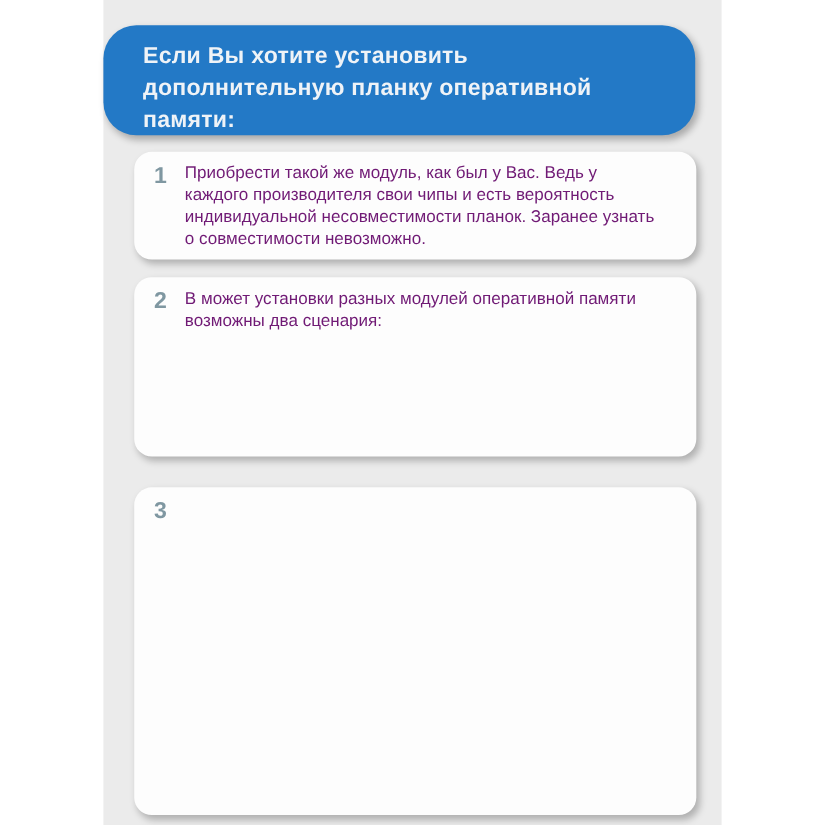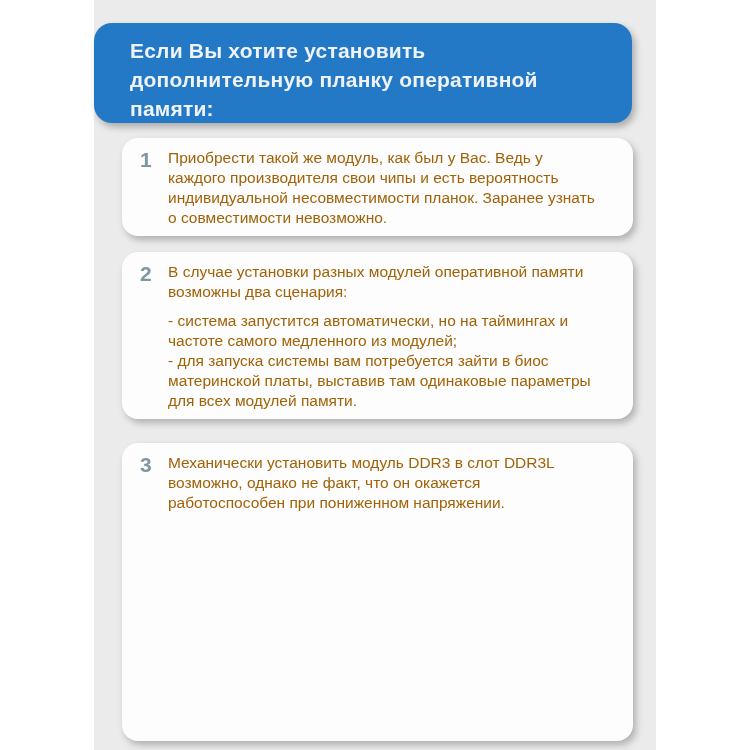--- a/index.html
+++ b/index.html
@@ -26,21 +26,21 @@
     height: 750px;
     background: #EBEBEB;
   }
   .header-card {
     position: absolute;
     left: 0;
     top: 23px;
     width: 538px;
     height: 100px;
     background: #2379C6;
-    border-radius: 18px;
+    border-radius: 30px;
     box-shadow: 3px 4px 7px rgba(0,0,0,0.28);
     box-sizing: border-box;
     padding: 13px 24px 0 36px;
   }
   .header-title {
     color: #EFF3F7;
     font-weight: bold;
     font-size: 21px;
     line-height: 29px;
     letter-spacing: 0.2px;
@@ -70,21 +70,21 @@
     padding-top: 1px;
   }
   .body {
     flex: 1 1 auto;
     max-width: 432px;
   }
   .body p {
     margin: 0 0 9px 0;
     font-size: 15.5px;
     line-height: 20px;
-    color: #a16207;
+    color: #701a75;
     white-space: pre-line; 
   }
   .body p:last-child { margin-bottom: 0; }
 </style>
 </head>
 <body>
 
 <div class="page">
   <div class="canvas">
 
@@ -95,27 +95,24 @@
     <section class="card card-1">
       <div class="num">1</div>
       <div class="body">
         <p>Приобрести такой же модуль, как был у Вас. Ведь у каждого производителя свои чипы и есть вероятность индивидуальной несовместимости планок. Заранее узнать о совместимости невозможно.</p>
       </div>
     </section>
 
     <section class="card card-2">
       <div class="num">2</div>
       <div class="body">
-        <p>В случае установки разных модулей оперативной памяти возможны два сценария:</p>
-        <p>- система запустится автоматически, но на таймингах и частоте самого медленного из модулей;
-- для запуска системы вам потребуется зайти в биос материнской платы, выставив там одинаковые параметры для всех модулей памяти.</p>
+        <p>В может установки разных модулей оперативной памяти возможны два сценария:</p>
       </div>
     </section>
 
     <section class="card card-3">
       <div class="num">3</div>
       <div class="body">
-        <p>Механически установить модуль DDR3 в слот DDR3L возможно, однако не факт, что он окажется работоспособен при пониженном напряжении.</p>
       </div>
     </section>
 
   </div>
 </div>
 
 </body></html>

